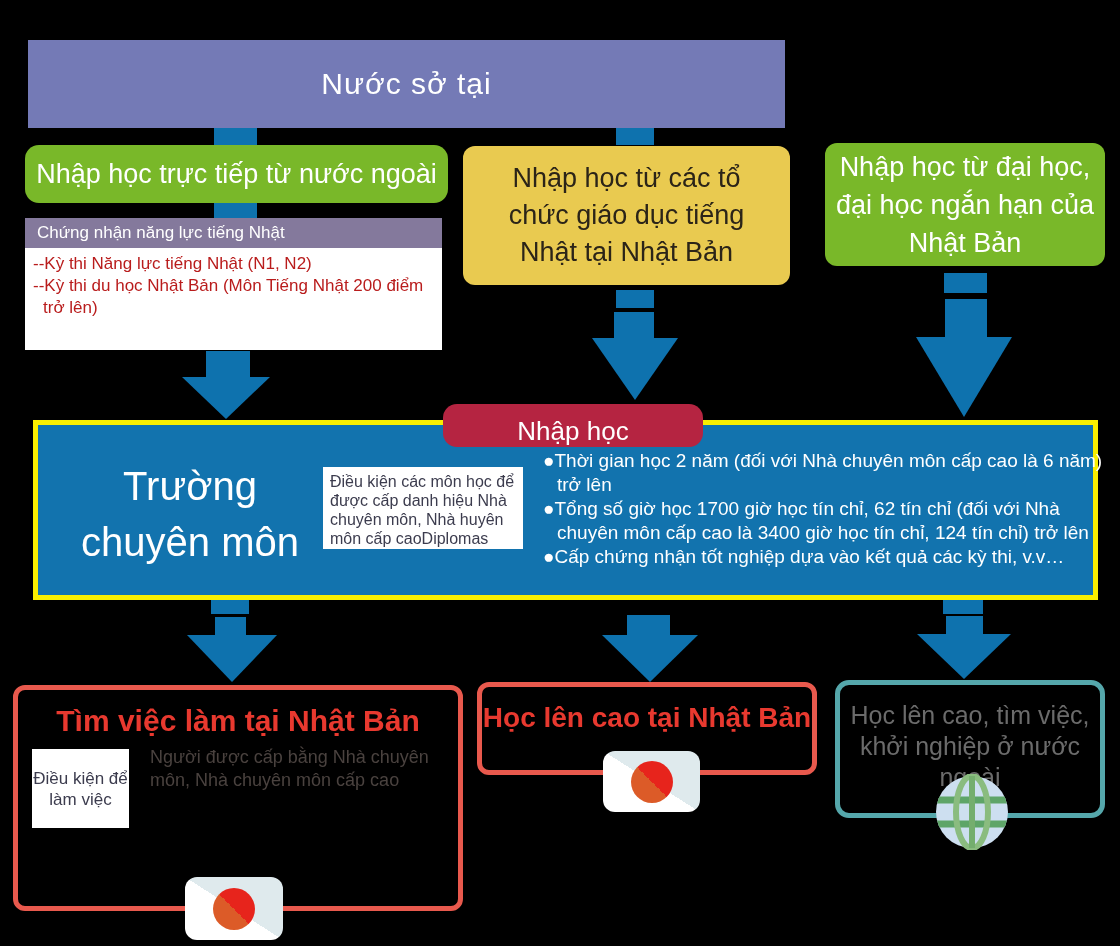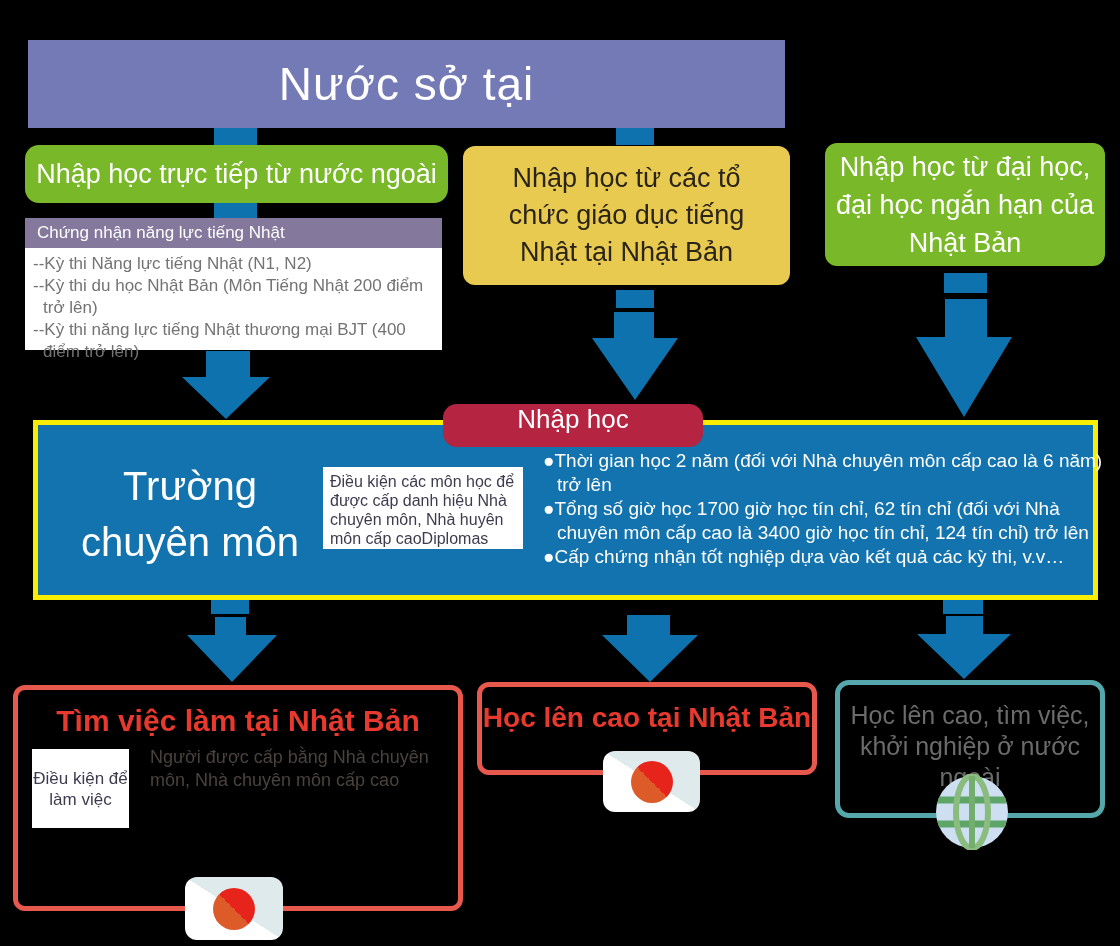--- a/index.html
+++ b/index.html
@@ -5,21 +5,21 @@
   html,body{margin:0;padding:0;background:#000;}
   .canvas{
     position:relative;width:1120px;height:946px;background:#000;overflow:hidden;
     font-family:"Liberation Sans","DejaVu Sans",sans-serif;
   }
   .abs{position:absolute;}
   
   .host-header{
     left:28px;top:40px;width:757px;height:88px;background:#747ab6;
     display:flex;align-items:center;justify-content:center;
-    color:#fff;font-size:46px;letter-spacing:1px;
+    color:#fff;font-size:30px;letter-spacing:1px;
   }
   
   .entry{display:flex;align-items:center;justify-content:center;text-align:center;}
   .entry-left{
     left:25px;top:145px;width:423px;height:58px;border-radius:14px;background:#79b829;
     color:#fff;font-size:27px;
   }
   .entry-mid{
     left:463px;top:146px;width:327px;height:139px;border-radius:12px;background:#e9ca50;
     color:#2b2418;font-size:27px;line-height:37px;
@@ -27,21 +27,21 @@
   .entry-right{
     left:825px;top:143px;width:280px;height:123px;border-radius:12px;background:#79b829;
     color:#fff;font-size:27px;line-height:38px;
   }
   
   .cert-box{left:25px;top:218px;width:417px;height:132px;background:#fff;}
   .cert-head{
     height:30px;background:#84799c;color:#fff;font-size:17px;
     display:flex;align-items:center;padding-left:12px;text-align:center;
   }
-  .cert-list{padding:5px 6px 0 8px;color:#737373;font-size:17px;line-height:22px;}
+  .cert-list{padding:5px 6px 0 8px;color:#b91c1c;font-size:17px;line-height:22px;}
   .cert-list div{padding-left:10px;text-indent:-10px;}
   
   .conn{background:#0e72ae;}
   .shaft{background:#0e72ae;}
   .head{width:0;height:0;}
   
   .school-box{
     left:33px;top:420px;width:1065px;height:180px;background:#1273ae;
     border:5px solid #f9ee00;box-sizing:border-box;
   }
@@ -50,21 +50,21 @@
     font-size:40px;line-height:56px;
   }
   .diploma-box{
     left:323px;top:467px;width:200px;height:82px;background:#fff;
     color:#3c3c4e;font-size:16px;line-height:19px;padding:5px 7px;box-sizing:border-box;
   }
   .req-list{left:543px;top:449px;width:560px;color:#fff;font-size:19px;line-height:24px;}
   .req-list div{padding-left:14px;text-indent:-14px;}
   .badge{
     width:260px;height:43px;border-radius:14px;background:#b52441;
-    display:flex;align-items:flex-start;justify-content:center;color:#fff;font-size:26px;
+    display:flex;align-items:flex-end;justify-content:center;color:#fff;font-size:26px;
   }
   .badge-adm{left:443px;top:404px;}
   .badge-grad{left:443px;top:572px;}
   
   .outcome{box-sizing:border-box;border-radius:12px;}
   .out-left{left:13px;top:685px;width:450px;height:226px;border:5px solid #e8594d;}
   .out-mid{left:477px;top:682px;width:340px;height:93px;border:5px solid #e8594d;}
   .out-right{left:835px;top:680px;width:270px;height:138px;border:5px solid #55a7ab;border-radius:14px;}
   .out-title-red{width:100%;text-align:center;color:#e8392f;font-weight:bold;}
   .t-left{top:14px;font-size:30px;}
@@ -116,21 +116,20 @@
 
   <div class="abs conn" style="left:214px;top:203px;width:43px;height:15px;"></div>
 
   <div class="abs cert-box">
     <div class="cert-head">
       <span>Chứng nhận năng lực tiếng Nhật</span>
     </div>
     <div class="cert-list">
       <div>--Kỳ thi Năng lực tiếng Nhật (N1, N2)</div>
       <div>--Kỳ thi du học Nhật Bản (Môn Tiếng Nhật 200 điểm trở lên)</div>
-      <div>--Kỳ thi năng lực tiếng Nhật thương mại BJT (400 điểm trở lên)</div>
     </div>
   </div>
 
   <div class="abs shaft" style="left:206px;top:351px;width:44px;height:26px;"></div>
   <div class="abs head" style="left:182px;top:377px;border-left:44px solid transparent;border-right:44px solid transparent;border-top:42px solid #0e72ae;"></div>
 
   <div class="abs conn" style="left:616px;top:290px;width:38px;height:18px;"></div>
   <div class="abs shaft" style="left:614px;top:312px;width:40px;height:26px;"></div>
   <div class="abs head" style="left:592px;top:338px;border-left:43px solid transparent;border-right:43px solid transparent;border-top:62px solid #0e72ae;"></div>
 

